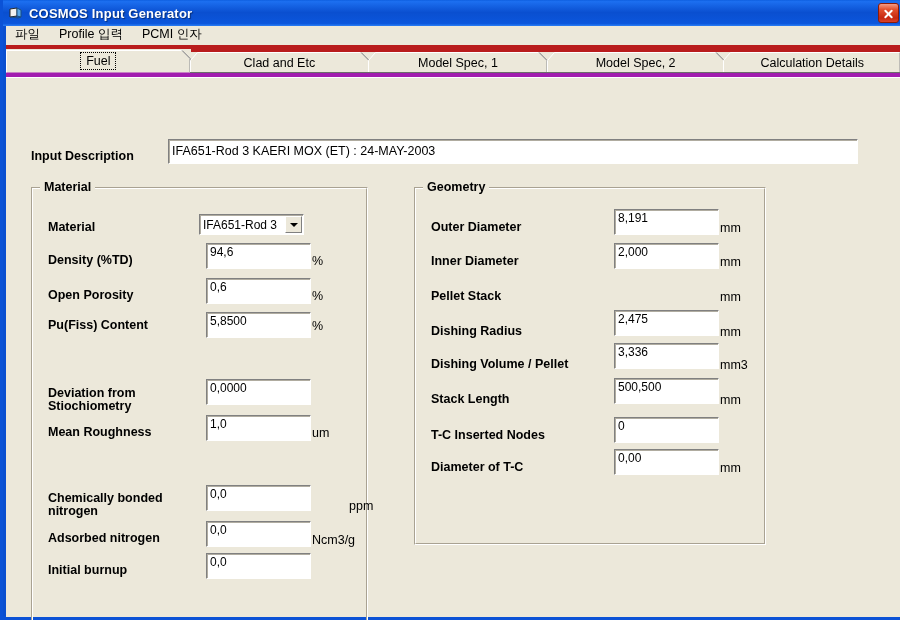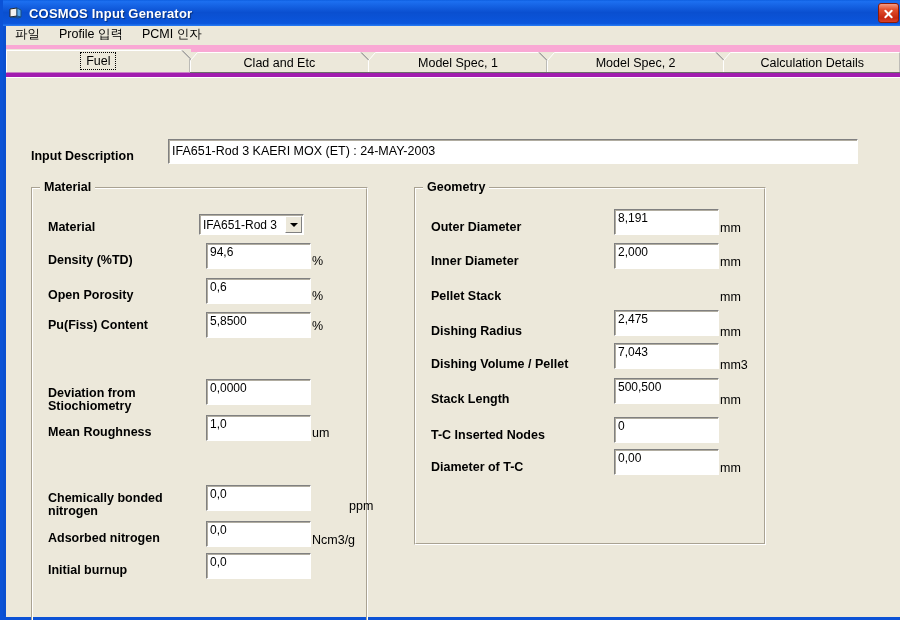--- a/index.html
+++ b/index.html
@@ -48,21 +48,21 @@
     content: ""; position: absolute; left: 4px; top: 8.5px;
     width: 11px; height: 2px; background: #fff; border-radius: 1px;
   }
   #close-btn::before { transform: rotate(45deg); }
   #close-btn::after  { transform: rotate(-45deg); }
 
   
   #client {
     position: absolute; left: 3px; top: 26px;
     width: 894px; height: 591px;
-    background: #f9a8d4;
+    background: #b91c1c;
   }
 
   
   #menubar {
     height: 19px; width: 100%;
     background: #ece8da;
     display: flex; align-items: center;
     padding-left: 7px; gap: 0px;
     border-bottom: 1px solid #ece8da;
   }
@@ -309,21 +309,21 @@
       <div class="unit" style="left:714px; top:178px;">mm</div>
 
       <div class="lbl" style="left:425px; top:213px;">Pellet Stack</div>
       <div class="unit" style="left:714px; top:213px;">mm</div>
 
       <div class="lbl" style="left:425px; top:248px;">Dishing Radius</div>
       <div class="tbox" style="left:601px; top:233px; width:105px; height:26px;">2,475</div>
       <div class="unit" style="left:714px; top:248px;">mm</div>
 
       <div class="lbl" style="left:425px; top:281px;">Dishing Volume / Pellet</div>
-      <div class="tbox" style="left:601px; top:266px; width:105px; height:26px;">7,043</div>
+      <div class="tbox" style="left:601px; top:266px; width:105px; height:26px;">3,336</div>
       <div class="unit" style="left:714px; top:281px;">mm3</div>
 
       <div class="lbl" style="left:425px; top:316px;">Stack Length</div>
       <div class="tbox" style="left:601px; top:301px; width:105px; height:26px;">500,500</div>
       <div class="unit" style="left:714px; top:316px;">mm</div>
 
       <div class="lbl" style="left:425px; top:352px;">T-C Inserted Nodes</div>
       <div class="tbox" style="left:601px; top:340px; width:105px; height:26px;">0</div>
 
       <div class="lbl" style="left:425px; top:384px;">Diameter of T-C</div>

